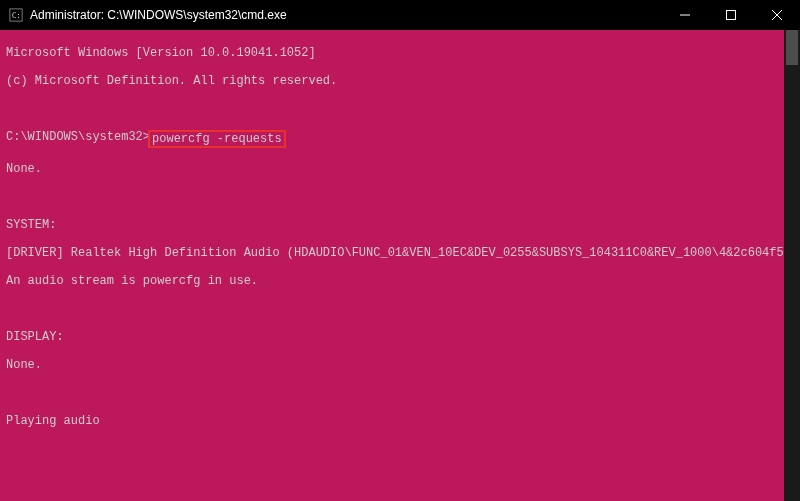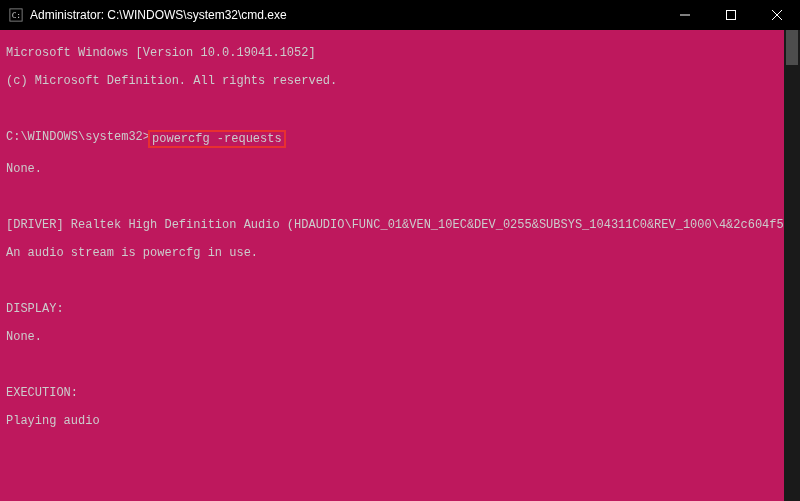--- a/index.html
+++ b/index.html
@@ -129,27 +129,27 @@
   </div>
 </div>
 
 <div class="console-body">
 <span class="line">Microsoft Windows [Version 10.0.19041.1052]</span>
 <span class="line">(c) Microsoft Definition. All rights reserved.</span>
 <span class="line"> </span>
 <div class="line prompt-line"><span>C:\WINDOWS\system32&gt;</span><span class="highlight-box">powercfg -requests</span></div>
 <span class="line">None.</span>
 <span class="line"> </span>
+<span class="line">SYSTEM:</span>
 <span class="line">[DRIVER] Realtek High Definition Audio (HDAUDIO\FUNC_01&amp;VEN_10EC&amp;DEV_0255&amp;SUBSYS_104311C0&amp;REV_1000\4&amp;2c604f53&amp;0&amp;0001)</span>
 <span class="line">An audio stream is powercfg in use.</span>
 <span class="line"> </span>
 <span class="line">DISPLAY:</span>
 <span class="line">None.</span>
 <span class="line"> </span>
-<span class="line">EXECUTION:</span>
 <span class="line">Playing audio</span>
 
 
 
 
 
 
 
 
 

